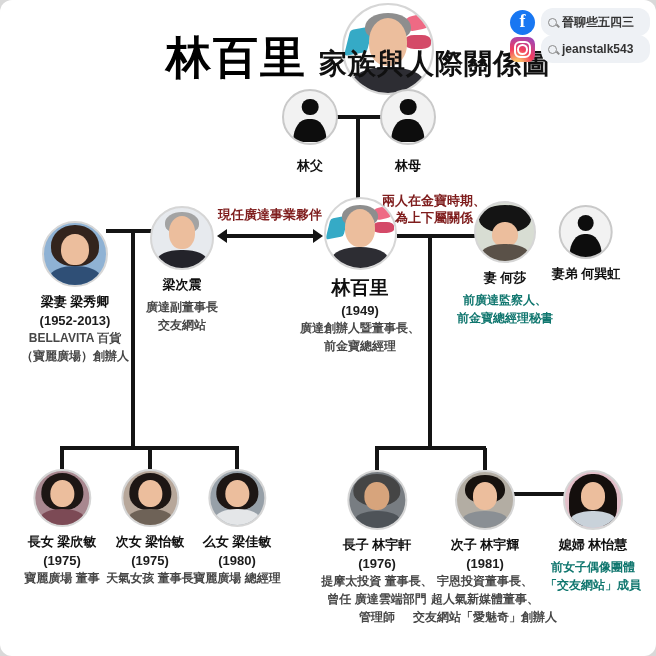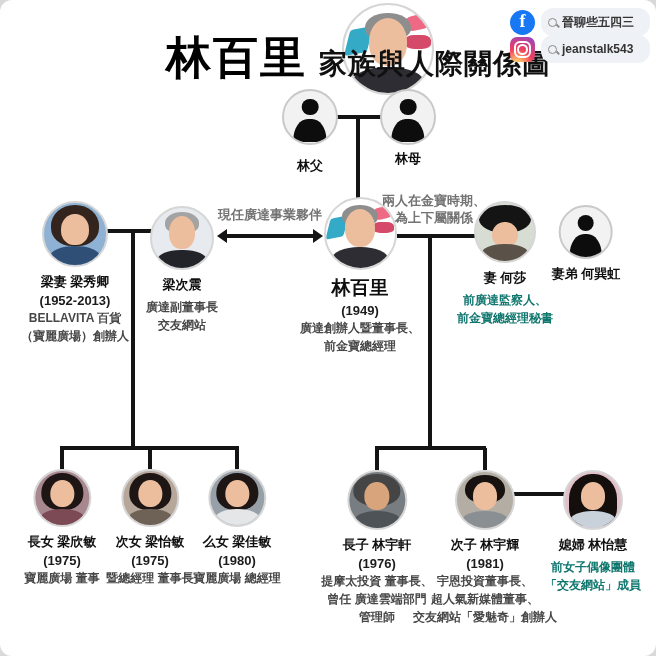--- a/index.html
+++ b/index.html
@@ -22,21 +22,21 @@
   .ig::after{content:"";position:absolute;left:50%;top:50%;width:7px;height:7px;margin:-5.5px 0 0 -5.5px;border:2px solid #fff;border-radius:50%;}
   .pill{height:28px;min-width:92px;background:#eef1f5;border-radius:12px;display:flex;align-items:center;gap:5px;padding:0 10px 0 7px;font-size:12px;font-weight:bold;color:#333;white-space:nowrap;}
   .mag{width:7px;height:7px;border:1.5px solid #8b8b8b;border-radius:50%;position:relative;flex:0 0 auto;}
   .mag::after{content:"";position:absolute;width:4px;height:1.5px;background:#8b8b8b;transform:rotate(45deg);right:-3.5px;bottom:-1px;}
   
   .hl{position:absolute;height:4px;background:#141414;}
   .vl{position:absolute;width:4px;background:#141414;}
   .arrow{position:absolute;left:226px;top:234px;width:88px;height:4px;background:#141414;}
   .arrow::before{content:"";position:absolute;left:-9px;top:-5px;border:7px solid transparent;border-right:10px solid #141414;border-left:0;}
   .arrow::after{content:"";position:absolute;right:-9px;top:-5px;border:7px solid transparent;border-left:10px solid #141414;border-right:0;}
-  .note{position:absolute;transform:translateX(-50%);text-align:center;font-size:13px;font-weight:bold;color:#737373;line-height:17px;white-space:nowrap;}
+  .note{position:absolute;transform:translateX(-50%);text-align:center;font-size:13px;font-weight:bold;color:#7f1d1d;line-height:17px;white-space:nowrap;}
   
   .person{position:absolute;transform:translateX(-50%);text-align:center;white-space:nowrap;}
   .avatar{position:relative;margin:0 auto;border-radius:50%;overflow:hidden;box-sizing:border-box;}
   .sil{background:#f2f2f2;border:2px solid #c9c9c9;}
   .sil::before{content:"";position:absolute;left:50%;top:15%;width:32%;height:32%;transform:translateX(-50%);background:#0d0d0d;border-radius:50%;}
   .sil::after{content:"";position:absolute;left:50%;top:53%;width:64%;height:46%;transform:translateX(-50%);background:#0d0d0d;border-radius:46% 46% 10% 10% / 90% 90% 12% 12%;}
   .photo{border:2px solid #d6d6d6;background:#e8e8e8;}
   .photo .hair{position:absolute;left:15%;top:3%;width:70%;height:62%;background:#241b16;border-radius:50% 50% 44% 44%;}
   .photo .face{position:absolute;left:28%;top:17%;width:44%;height:50%;background:#ecbe9d;border-radius:50% 50% 46% 46%;}
   .photo .torso{position:absolute;left:9%;bottom:-6%;width:82%;height:36%;background:#3c3c44;border-radius:48% 48% 0 0;}
@@ -134,24 +134,24 @@
     <div>兩人在金寶時期、</div>
     <div>為上下屬關係</div>
   </div>
 
   <div class="person" style="left:310px;top:89px;">
     <div class="avatar sil" style="width:56px;height:56px;"></div>
     <div class="pname" style="margin-top:12px;">林父</div>
   </div>
   <div class="person" style="left:408px;top:89px;">
     <div class="avatar sil" style="width:56px;height:56px;"></div>
-    <div class="pname" style="margin-top:5px;">林母</div>
-  </div>
-
-  <div class="person" style="left:75px;top:201px;">
+    <div class="pname" style="margin-top:12px;">林母</div>
+  </div>
+
+  <div class="person" style="left:75px;top:221px;">
     <div class="avatar photo av-liangwife" style="width:66px;height:66px;">
       <div class="hair"></div>
         <div class="face"></div>
         <div class="torso"></div>
     </div>
     <div class="pname">梁妻 梁秀卿</div>
     <div class="pyears">(1952-2013)</div>
     <div class="pdesc">BELLAVITA 百貨</div>
     <div class="pdesc">（寶麗廣場）創辦人</div>
   </div>
@@ -210,21 +210,21 @@
     <div class="pdesc">寶麗廣場 董事</div>
   </div>
   <div class="person" style="left:150px;top:469px;">
     <div class="avatar photo av-d2" style="width:58px;height:58px;">
       <div class="hair"></div>
         <div class="face"></div>
         <div class="torso"></div>
     </div>
     <div class="pname">次女 梁怡敏</div>
     <div class="pyears">(1975)</div>
-    <div class="pdesc">暨總經理 董事長</div>
+    <div class="pdesc">天氣女孩 董事長</div>
   </div>
   <div class="person" style="left:237px;top:469px;">
     <div class="avatar photo av-d3" style="width:58px;height:58px;">
       <div class="hair"></div>
         <div class="face"></div>
         <div class="torso"></div>
     </div>
     <div class="pname">么女 梁佳敏</div>
     <div class="pyears">(1980)</div>
     <div class="pdesc">寶麗廣場 總經理</div>

